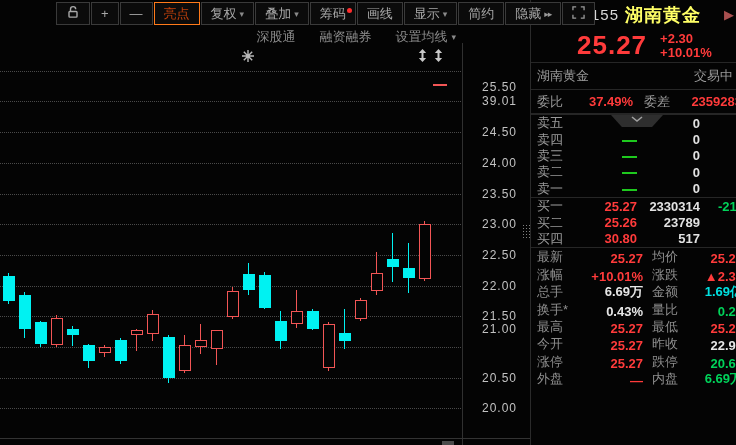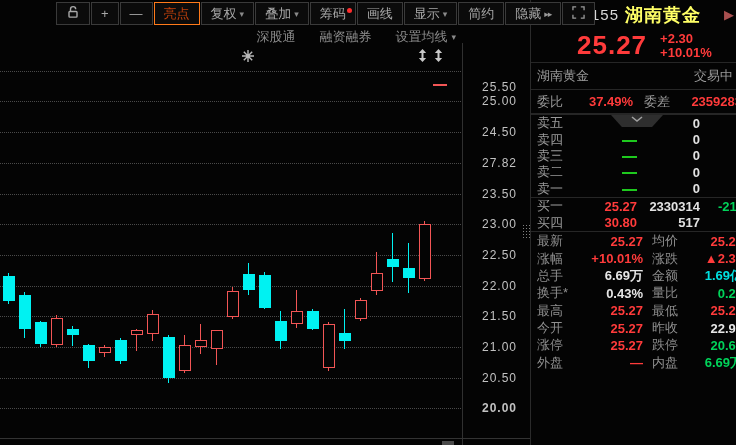--- a/index.html
+++ b/index.html
@@ -63,21 +63,21 @@
   .ob-label{width:30px;color:#9a9a9a;}
   .ob-price{width:70px;text-align:right;font-weight:bold;color:#ff3b3b;}
   .ob-vol{width:63px;text-align:right;color:#e2e2e2;font-weight:bold;}
   .ob-extra{flex:1;text-align:right;margin-right:-8px;color:#00d35a;font-weight:bold;white-space:nowrap;}
   .dash{display:inline-block;width:15px;height:2px;background:#1ec91e;vertical-align:middle;}
   #sell-collapse{position:absolute;left:80px;top:0;width:52px;height:12px;background:#2e2e2e;
                  clip-path:polygon(0 0,100% 0,79% 100%,21% 100%);
                  display:flex;align-items:flex-start;justify-content:center;cursor:pointer;}
 
   #info-grid{padding-top:1px;}
-  .ig-row{display:flex;align-items:center;height:17.35px;padding-left:6px;overflow:hidden;}
+  .ig-row{display:flex;align-items:flex-end;height:17.35px;padding-left:6px;overflow:hidden;}
   .ig-label1{width:44px;color:#8f8f8f;}
   .ig-val1{width:62px;text-align:right;font-weight:bold;}
   .ig-label2{width:44px;margin-left:9px;color:#8f8f8f;}
   .ig-val2{flex:1;text-align:right;margin-right:-7px;font-weight:bold;white-space:nowrap;}
   .c-red{color:#ff3b3b;} .c-green{color:#00d35a;} .c-cyan{color:#00e0e0;} .c-white{color:#e6e6e6;}
 </style>
 </head>
 <body>
 
 <div id="app">
@@ -160,31 +160,31 @@
           <path d="M0.8 9l3.7 4 3.7-4z" fill="#c8c8c8"></path>
         </svg></div>
       <div class="marker" style="left: 434px; top: 48px;"><svg width="9" height="13" viewBox="0 0 9 13">
           <path d="M4.5 2.5v8" stroke="#c8c8c8" stroke-width="2"></path>
           <path d="M0.8 4L4.5 0l3.7 4z" fill="#c8c8c8"></path>
           <path d="M0.8 9l3.7 4 3.7-4z" fill="#c8c8c8"></path>
         </svg></div>
     </div>
   <div id="yaxis">
       <div class="ytick" style="top: 63.7px; margin-top: 16px;">25.50</div>
-      <div class="ytick" style="top: 94.4px;">25.00</div>
+      <div class="ytick" style="top: 94.4px;">39.01</div>
       <div class="ytick" style="top: 125.1px;">24.50</div>
-      <div class="ytick" style="top: 155.8px;">27.82</div>
+      <div class="ytick" style="top: 155.8px;">24.00</div>
       <div class="ytick" style="top: 186.5px;">23.50</div>
       <div class="ytick" style="top: 217.2px;">23.00</div>
       <div class="ytick" style="top: 247.9px;">22.50</div>
       <div class="ytick" style="top: 278.6px;">22.00</div>
       <div class="ytick" style="top: 309.3px;">21.50</div>
-      <div class="ytick" style="top: 340px;">21.00</div>
+      <div class="ytick" style="top: 322px;">21.00</div>
       <div class="ytick" style="top: 370.7px;">20.50</div>
-      <div class="ytick" style="top: 401.4px; font-weight: bold;">20.00</div>
+      <div class="ytick" style="top: 401.4px;">20.00</div>
     </div>
   <div id="chart-right-border"></div>
   <div id="chart-bottom-border"></div>
   <div id="scroll-thumb"></div>
 
   <div id="toolbar">
     <div class="tb-btn">
       <span>
         <svg width="14" height="14" viewBox="0 0 14 14">
             <path d="M4.5 6.5V4.2a2.6 2.6 0 0 1 5.2 0" fill="none" stroke="#a8a8a8" stroke-width="1.4"></path>
@@ -319,20 +319,26 @@
       </div>
     <div class="divline"></div>
     <div id="buy-list" class="ob-list">
         <div class="ob-row">
           <span class="ob-label">买一</span>
           <span class="ob-price">25.27</span>
           <span class="ob-vol">2330314</span>
           <span class="ob-extra">-216</span>
         </div>
         <div class="ob-row">
+          <span class="ob-label">买二</span>
+          <span class="ob-price">25.26</span>
+          <span class="ob-vol">23789</span>
+          <span class="ob-extra"></span>
+        </div>
+        <div class="ob-row">
           <span class="ob-label">买四</span>
           <span class="ob-price">30.80</span>
           <span class="ob-vol">517</span>
           <span class="ob-extra"></span>
         </div>
       </div>
     <div class="divline"></div>
     <div id="info-grid">
         <div class="ig-row">
           <span class="ig-label1">最新</span>

